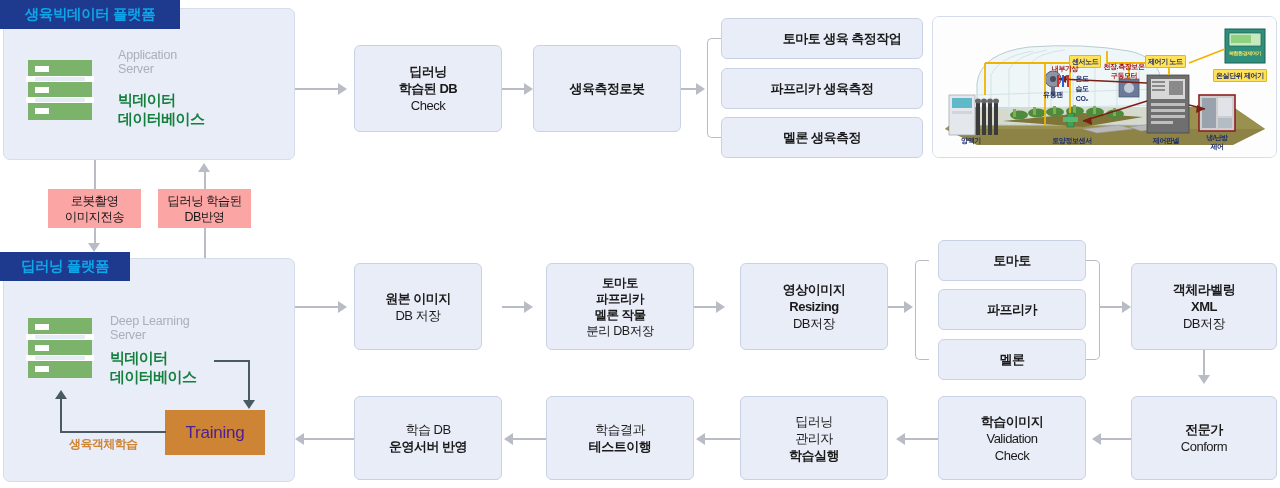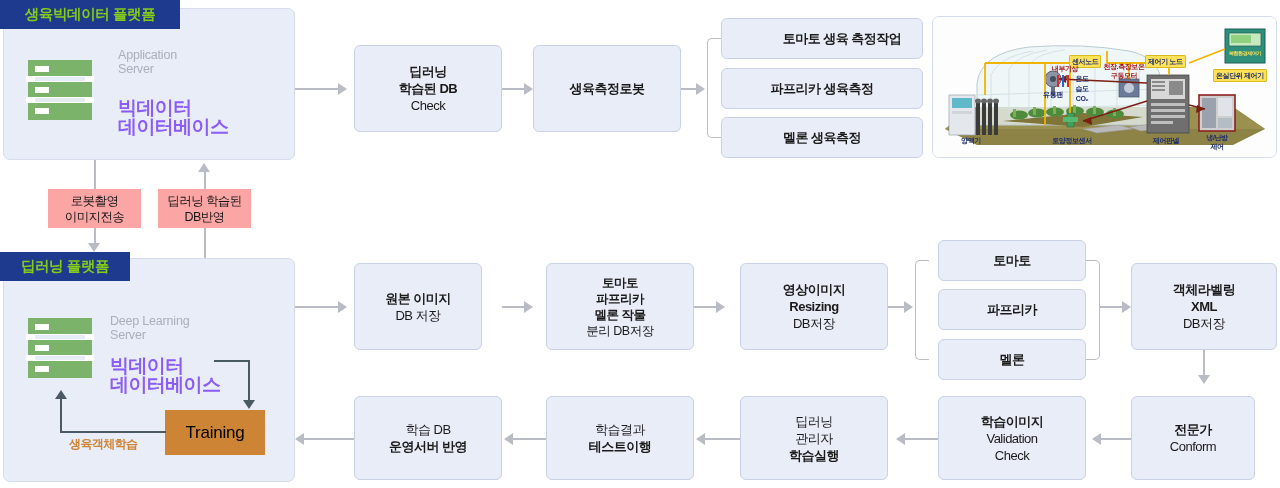--- a/index.html
+++ b/index.html
@@ -9,32 +9,32 @@
     position:relative;overflow:hidden;
     -webkit-font-smoothing:antialiased;
   }
   .abs{position:absolute;box-sizing:border-box;}
 
   
   .panel{
     background:#e8edf8;border:1px solid #d5dcec;border-radius:7px;
   }
   .panel-title{
-    background:#1e3a8f;color:#84cc16;font-weight:bold;font-size:14.5px;
+    background:#1e3a8f;color:#0ea5e9;font-weight:bold;font-size:14.5px;
     display:flex;align-items:center;justify-content:center;
     letter-spacing:-0.4px;
   }
   .srv-icon{display:block;}
   .srv-label-en{
     color:#a9afbb;font-size:12.5px;line-height:14px;letter-spacing:-0.2px;
     white-space:pre-line;
   }
   .srv-label-ko{
-    color:#8b5cf6;font-size:19px;font-weight:bold;line-height:19px;
-    letter-spacing:-0.6px;white-space:pre-line;margin-top:10px;
+    color:#15803d;font-size:15px;font-weight:bold;line-height:19px;
+    letter-spacing:-0.6px;white-space:pre-line;margin-top:2px;
   }
 
   
   .node{
     background:#e9edf8;border:1px solid #c9d1e4;border-radius:6px;
     display:flex;align-items:center;justify-content:center;text-align:center;
     font-size:13px;color:#1a1a1a;line-height:17px;letter-spacing:-0.5px;
     padding:2px 4px;
   }
   .node .b{font-weight:bold;}
@@ -43,21 +43,21 @@
 
   
   .chip{
     background:#fca5a5;color:#171717;font-size:12.5px;line-height:16px;
     display:flex;align-items:center;justify-content:center;text-align:center;
     letter-spacing:-0.6px;
   }
 
   
   .training{
-    background:#cd8434;color:#000000;font-size:17px;
+    background:#cd8434;color:#4c1d95;font-size:17px;
     display:flex;align-items:center;justify-content:center;
     letter-spacing:-0.2px;
   }
   .loop-label{
     color:#cd8434;font-size:12px;font-weight:bold;letter-spacing:-0.6px;
   }
 
   
   .ln-h{background:#b9bcc4;height:1.6px;}
   .ln-v{background:#b9bcc4;width:1.6px;}
@@ -395,21 +395,21 @@
   <div>
     <div class="b">객체라벨링</div>
     <div class="b">XML</div>
     <div class="n">DB저장</div>
   </div>
 </div>
 
 <div class="abs ln-v" style="left:1203px;top:350px;width:1.6px;height:28px;"></div>
 <div class="abs arrow ar-d" style="left:1198px;top:375px;"></div>
 
-<div class="abs node" style="left:1131px;top:396px;width:124px;height:84px;">
+<div class="abs node" style="left:1131px;top:396px;width:146px;height:84px;">
   <div>
     <div class="b">전문가</div>
     <div class="n">Conform</div>
   </div>
 </div>
 
 <div class="abs ln-h" style="left:1100px;top:438px;width:31px;height:1.6px;"></div>
 <div class="abs arrow ar-l" style="left:1092px;top:433px;"></div>
 
 <div class="abs node" style="left:938px;top:396px;width:148px;height:84px;">

